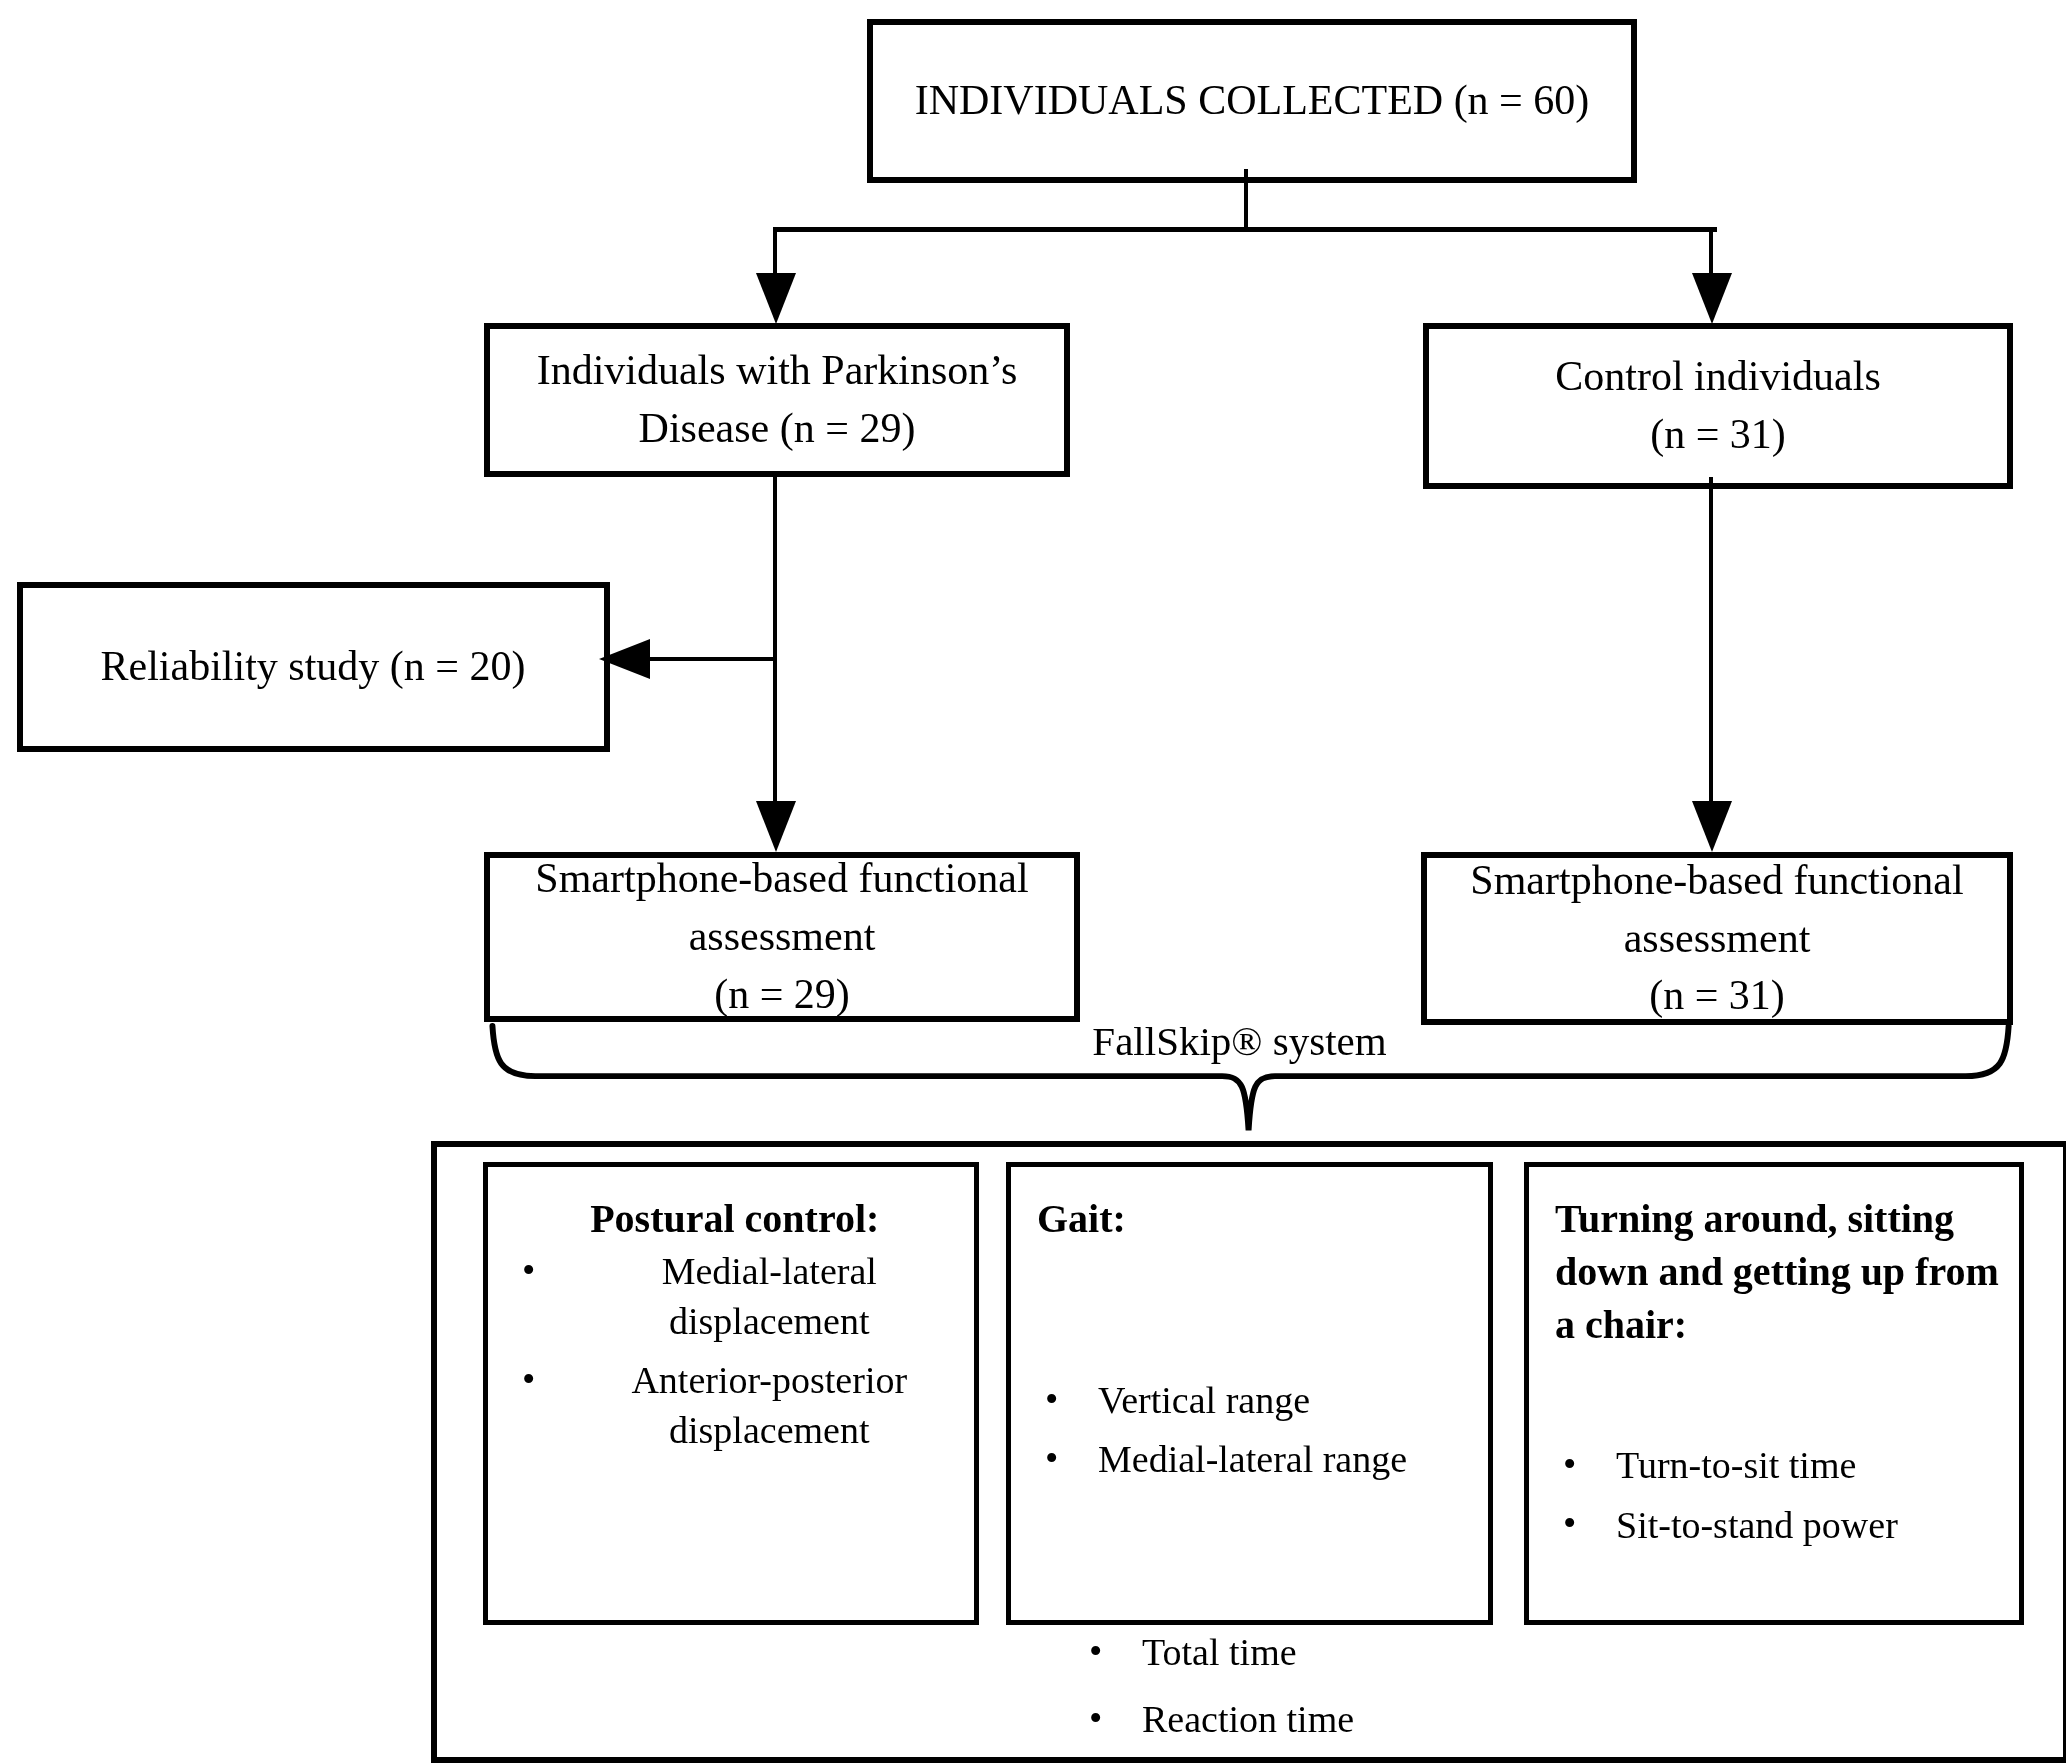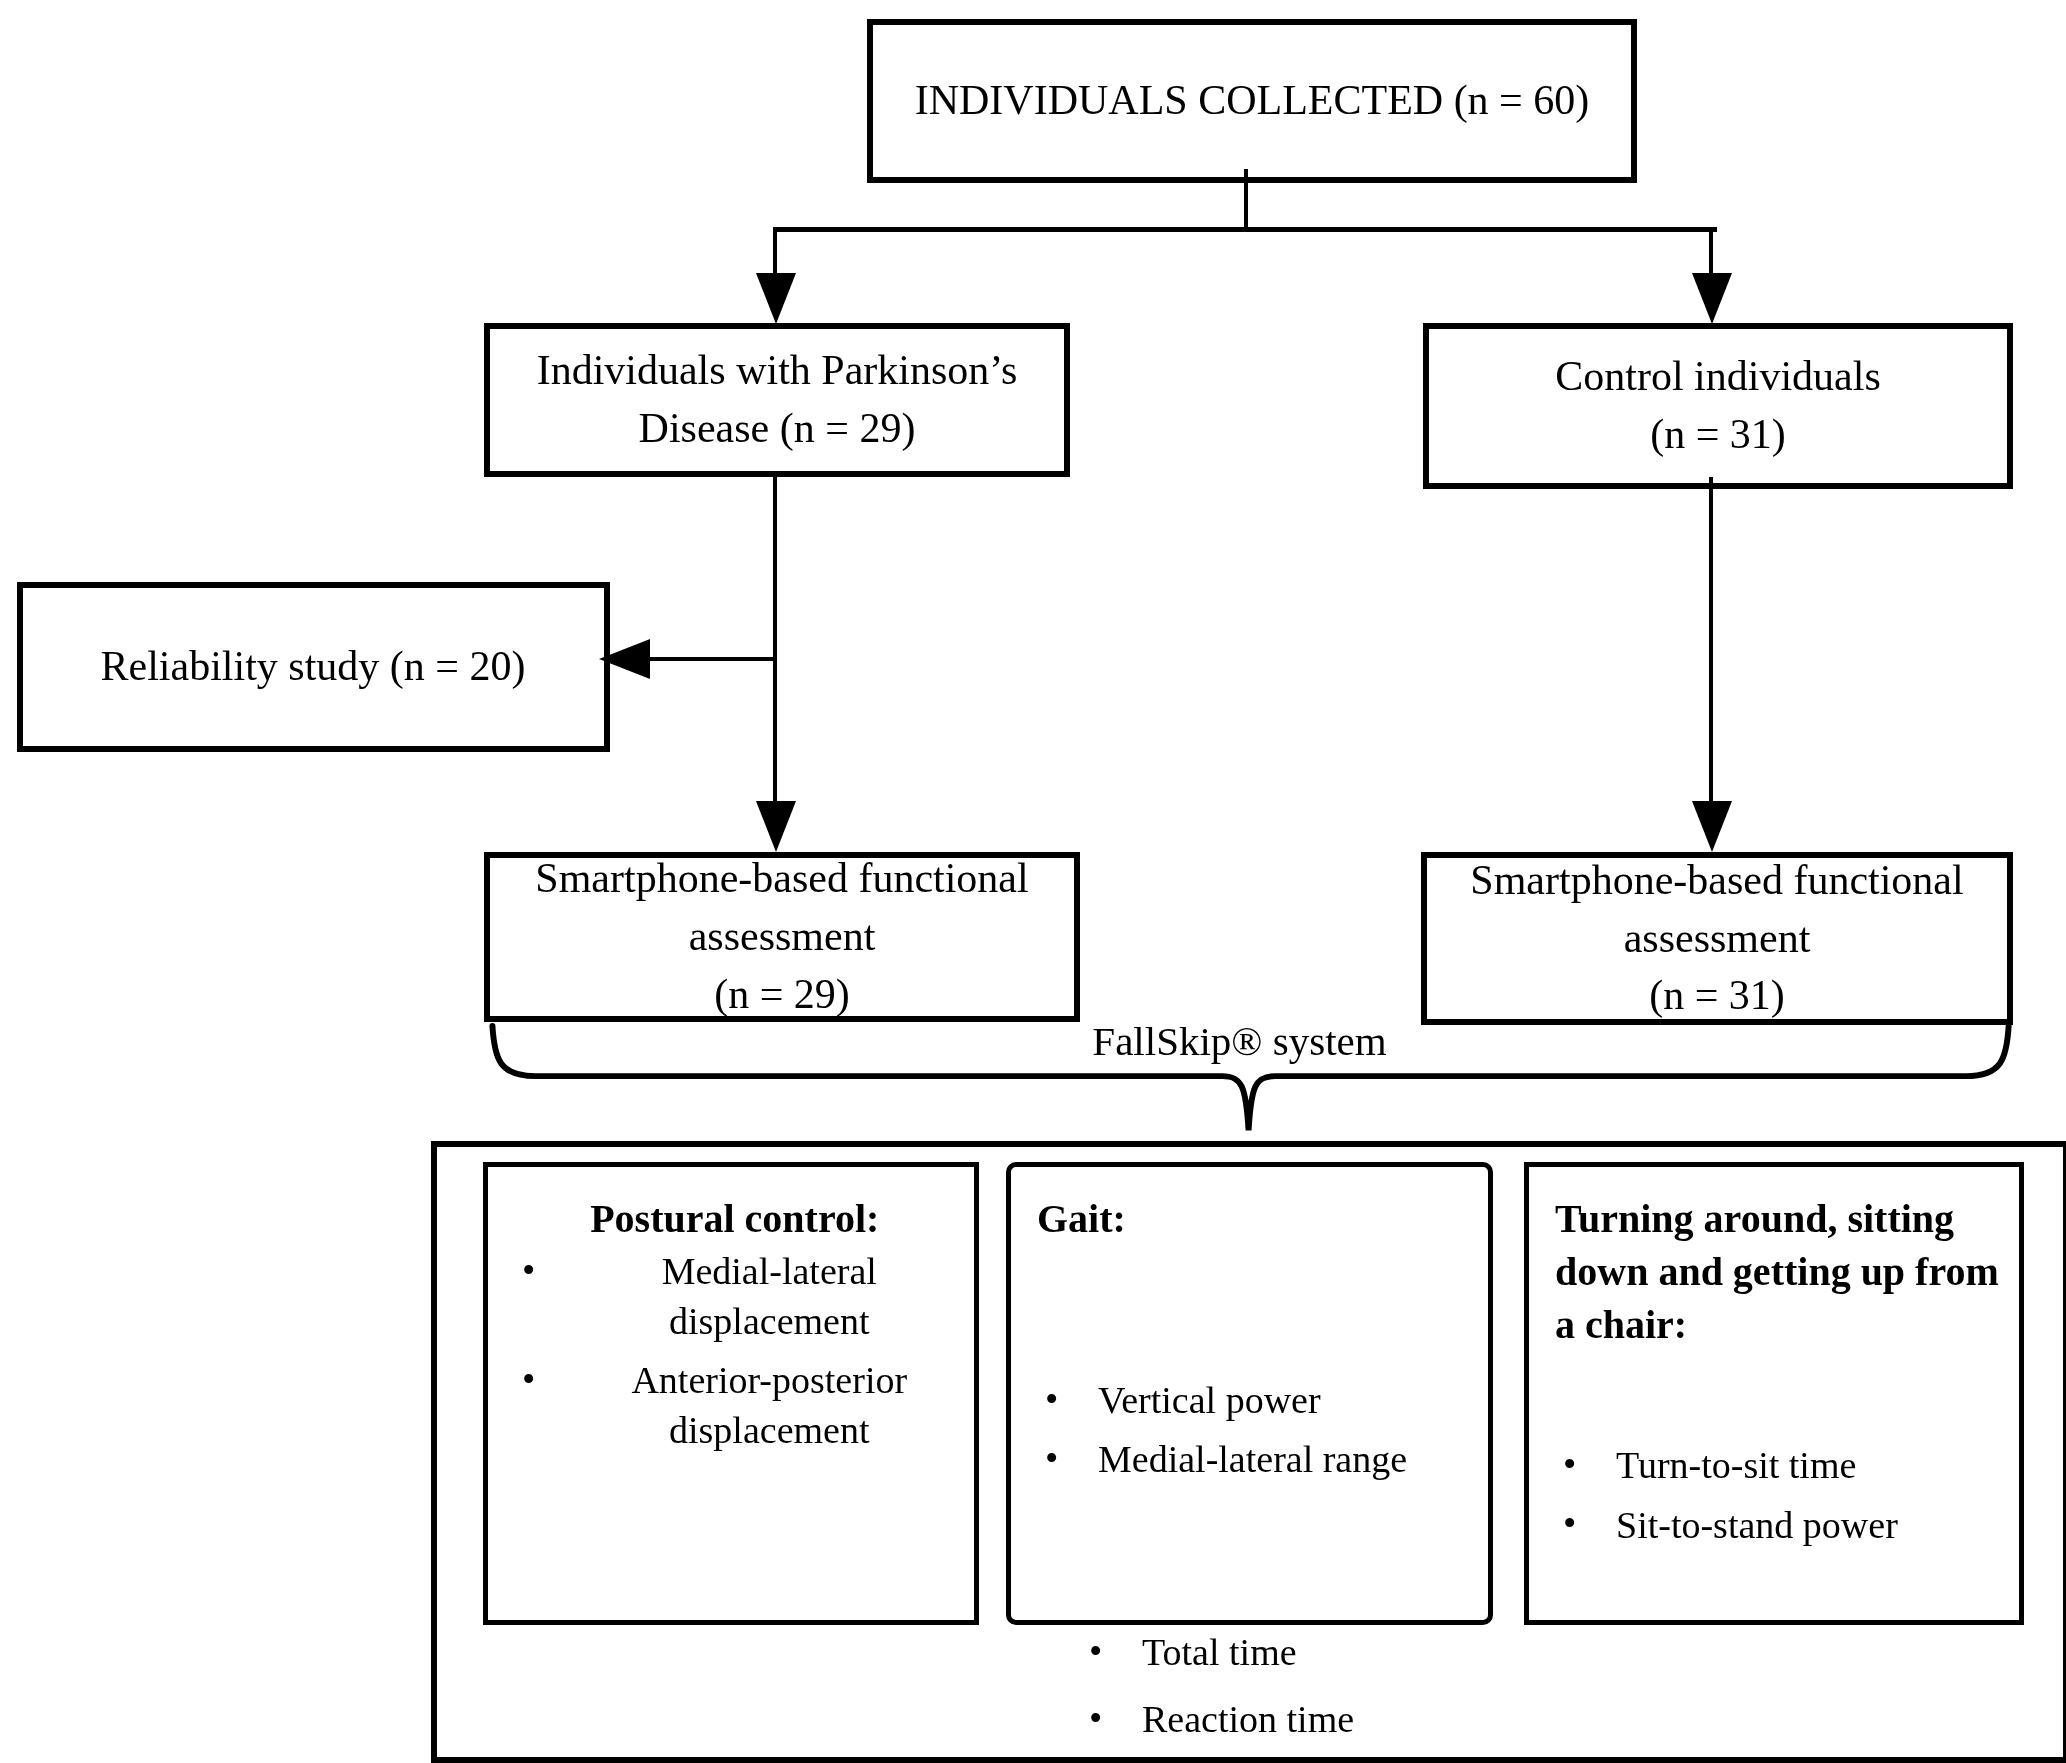--- a/index.html
+++ b/index.html
@@ -21,21 +21,21 @@
     border-top:20px solid transparent;border-bottom:20px solid transparent;
     border-right:51px solid #000;}
   .brace-svg{position:absolute;left:0;top:0;pointer-events:none;}
   .brace-label{
     position:absolute;left:910px;top:1017px;width:659px;text-align:center;
     font-size:41px;
   }
   .big-box{position:absolute;left:431px;top:1141px;width:1626px;height:610px;border:6.6px solid #000;background:#fff;}
   .panel{position:absolute;border:5.3px solid #000;background:#fff;text-align:left;}
   .panel-1{left:483px;top:1162px;width:486px;height:453px;text-align:center;}
-  .panel-2{left:1006px;top:1162px;width:477px;height:453px;border-radius:10px;}
+  .panel-2{left:1006px;top:1162px;width:477px;height:453px;}
   .panel-3{left:1524px;top:1162px;width:490px;height:453px;}
   .panel-heading{font-weight:bold;font-size:40px;line-height:1.32;padding:26px 18.5px 0 26px;}
   .blist{list-style:none;margin:0;padding:0 10.5px 0 26px;font-size:38px;}
   .blist li{position:relative;padding-left:61px;line-height:1.32;margin-bottom:9.2px;}
   .blist li::before{content:"\2022";position:absolute;left:8px;top:-1.3px;}
   .panel-1 .blist{}
   .panel-2 .blist{margin-top:129px;}
   .panel-3 .blist{margin-top:89px;}
   .footer-list{position:absolute;left:1055px;top:1627px;width:527px;font-size:38px;}
   .footer-list li{margin-bottom:17px;}
@@ -108,21 +108,21 @@
     <div class="panel-heading">Postural control:</div>
     <ul class="blist">
       <li>Medial-lateral displacement</li>
       <li>Anterior-posterior displacement</li>
     </ul>
   </div>
 
   <div class="panel panel-2">
     <div class="panel-heading">Gait:</div>
     <ul class="blist">
-      <li>Vertical power</li>
+      <li>Vertical range</li>
       <li>Medial-lateral range</li>
     </ul>
   </div>
 
   <div class="panel panel-3">
     <div class="panel-heading">Turning around, sitting down and getting up from a chair:</div>
     <ul class="blist">
       <li>Turn-to-sit time</li>
       <li>Sit-to-stand power</li>
     </ul>

